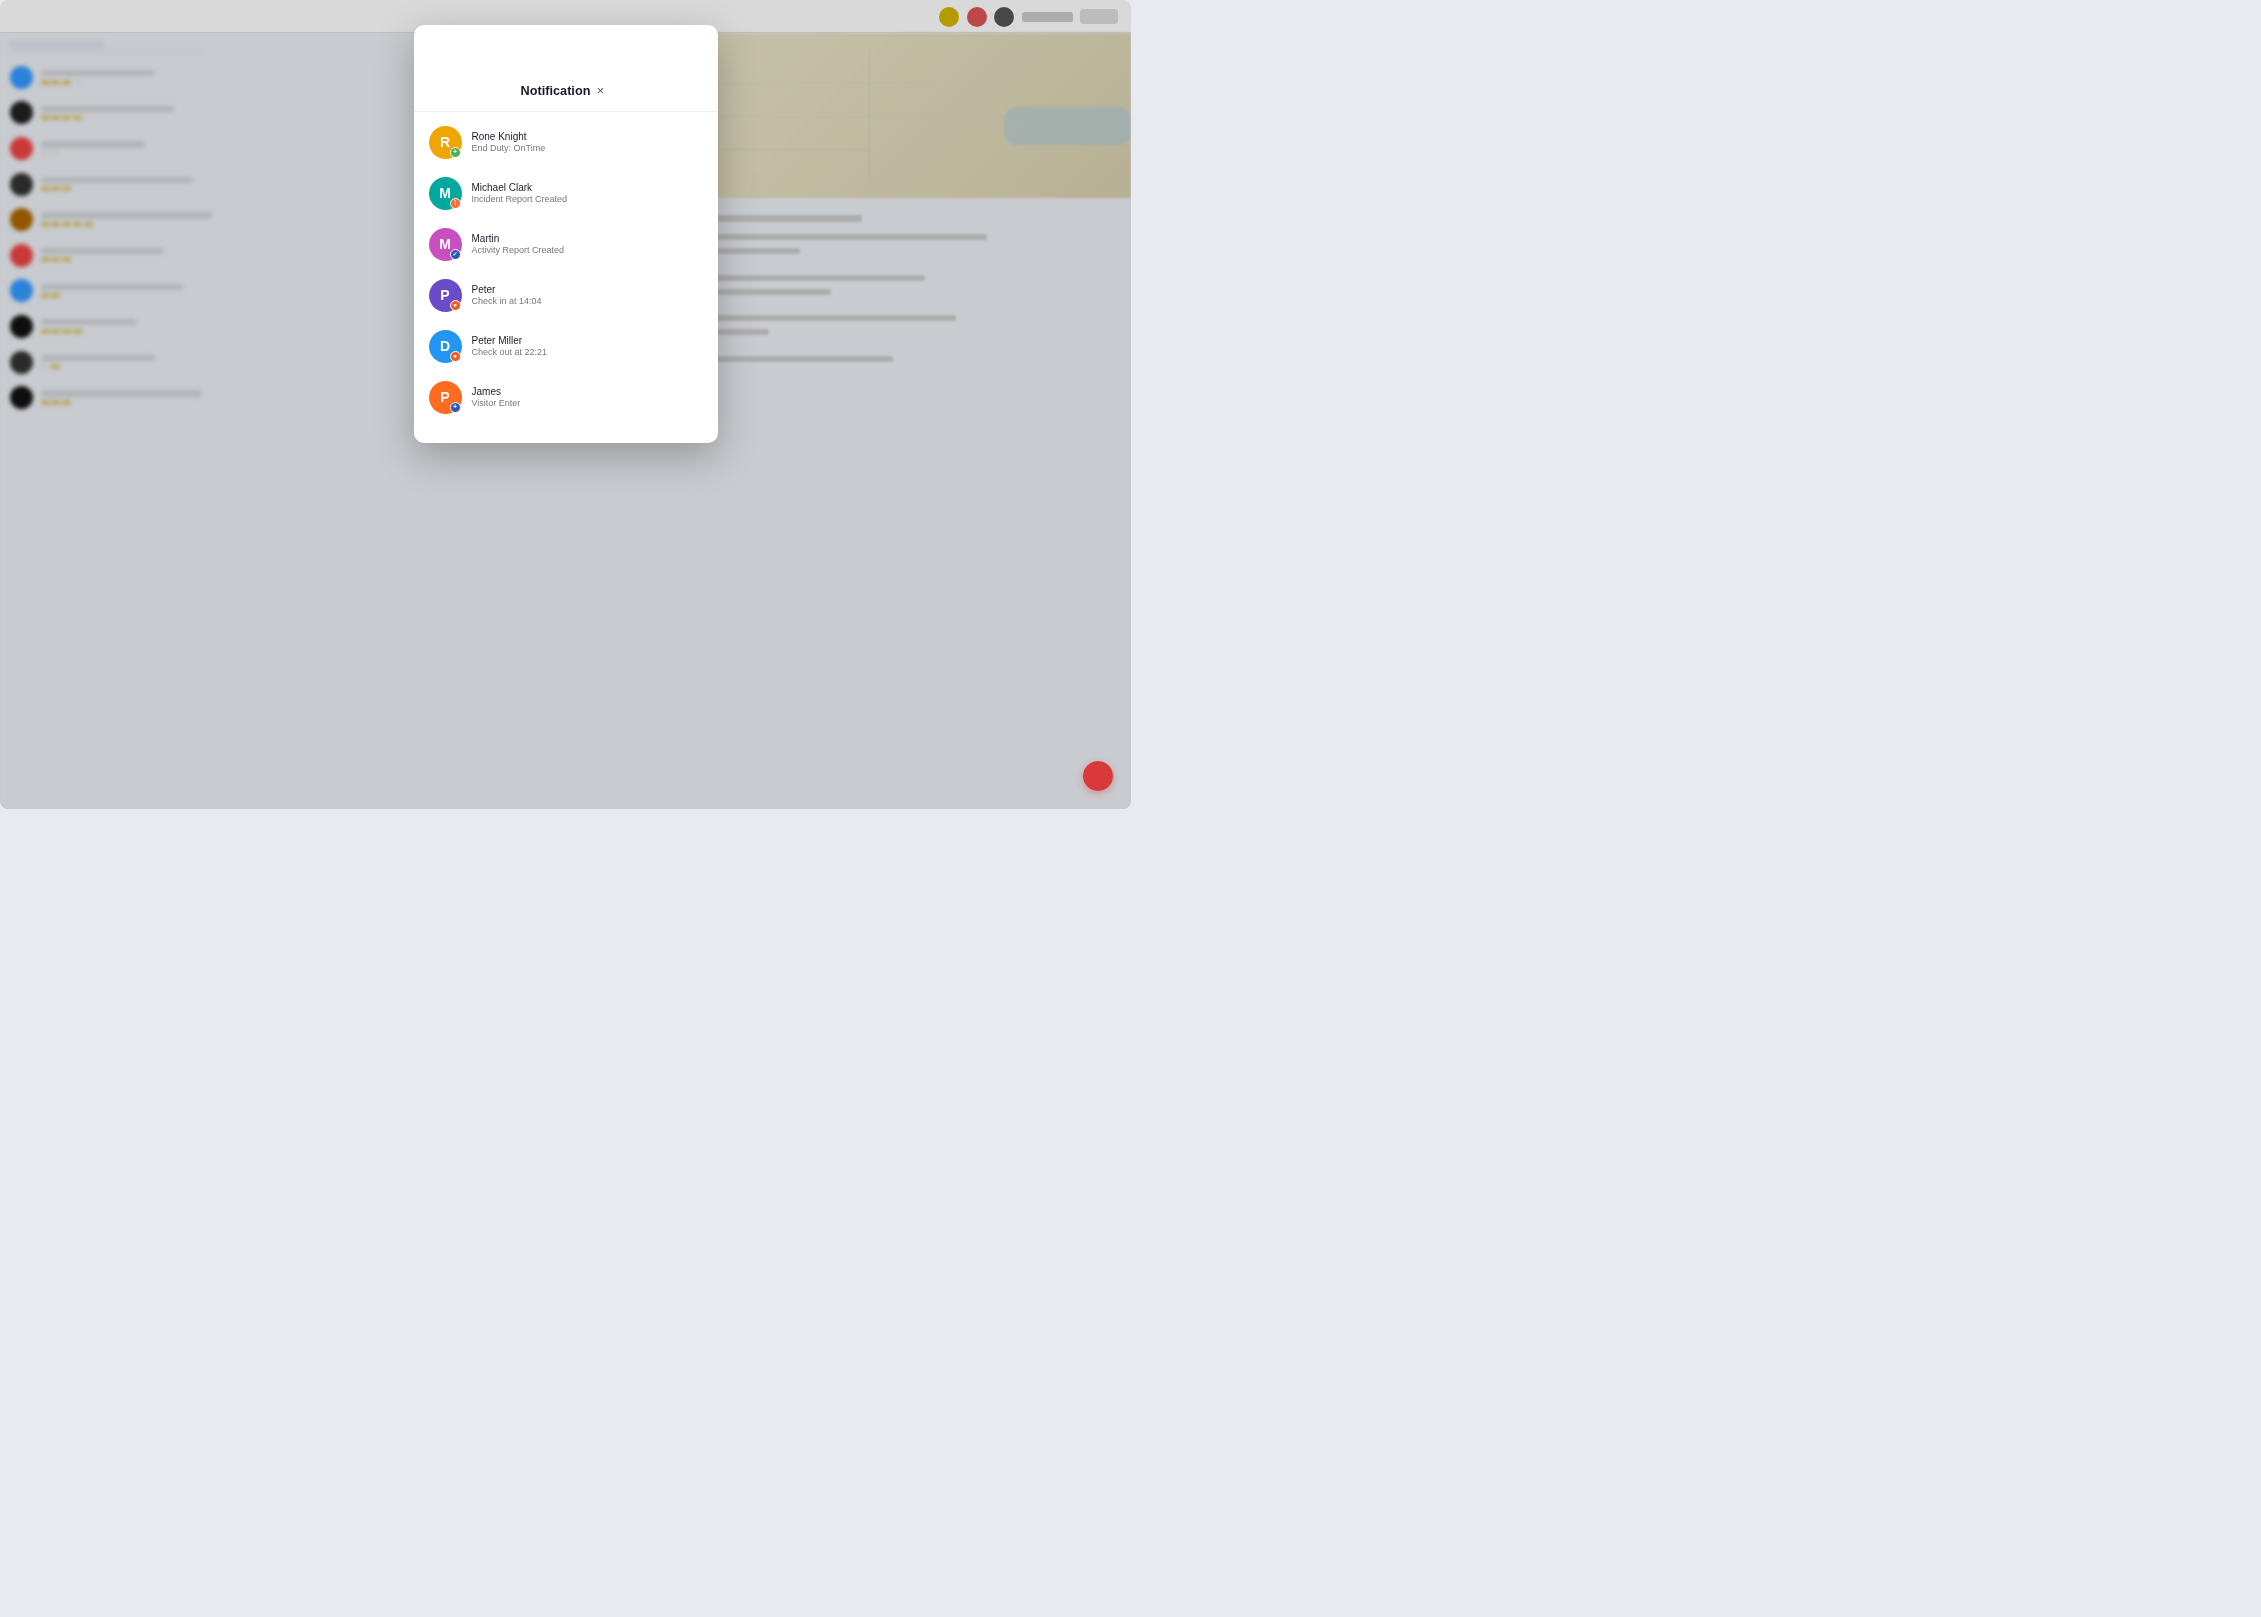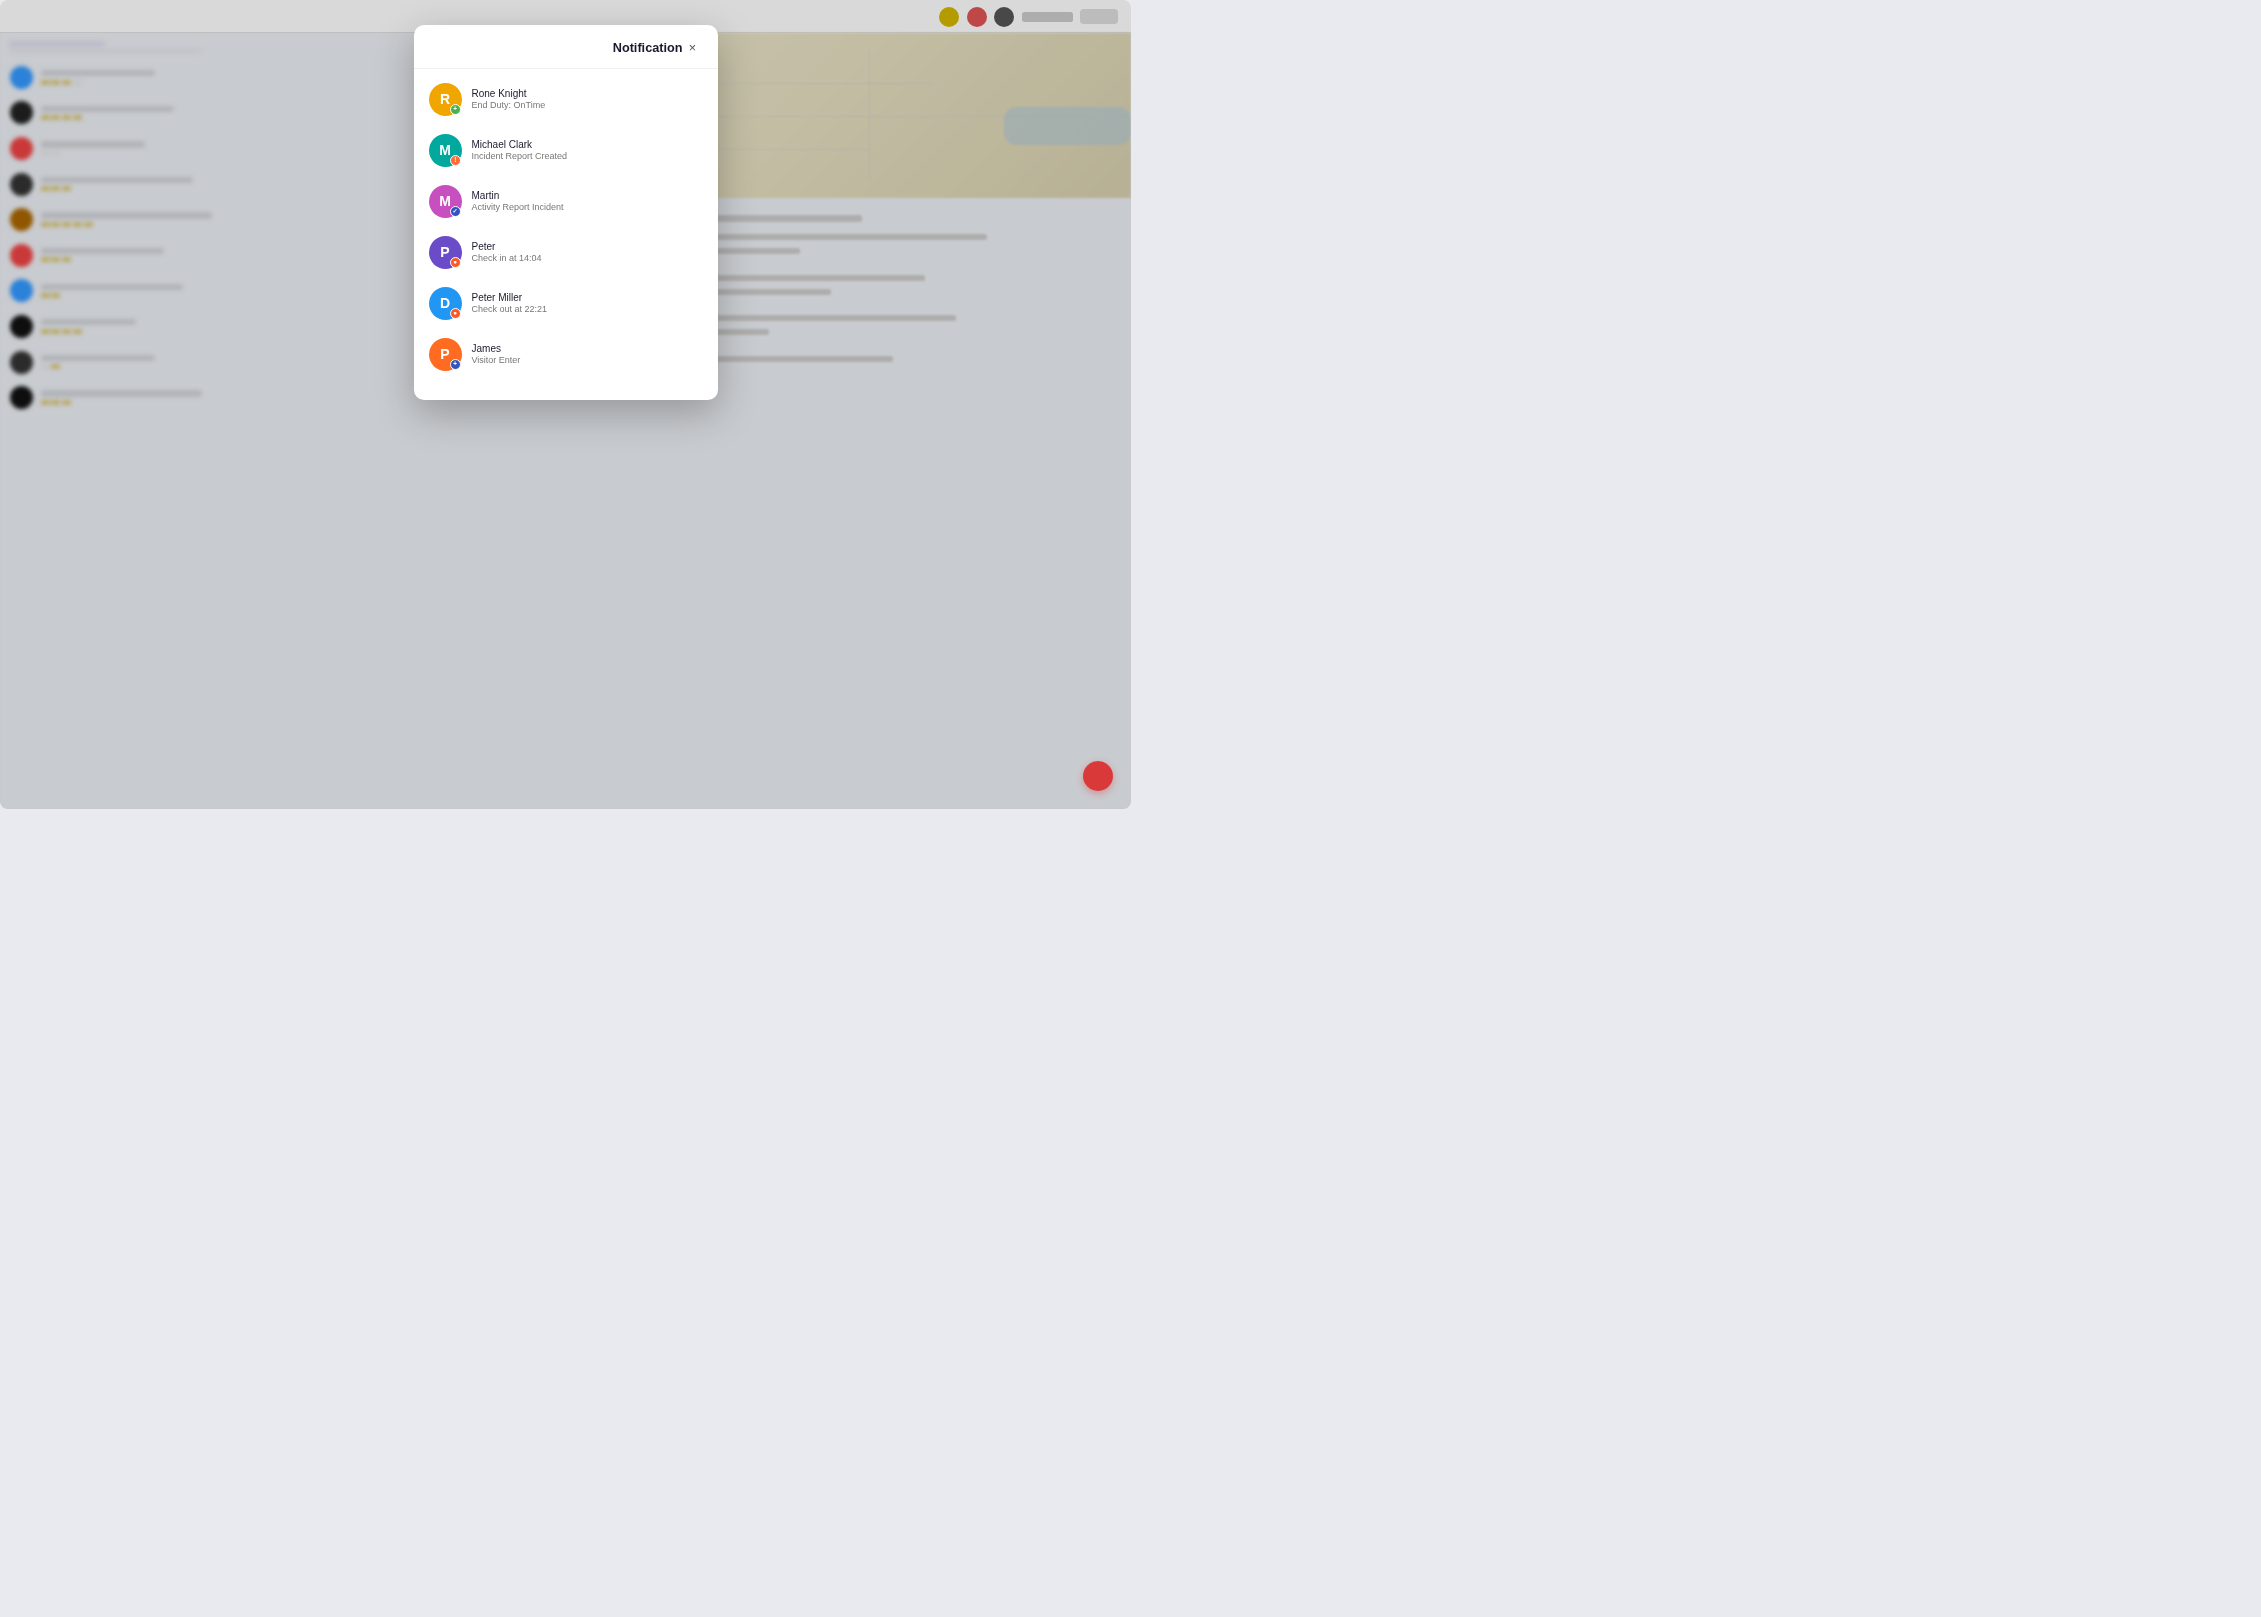--- a/index.html
+++ b/index.html
@@ -111,23 +111,24 @@
       border-radius: 10px;
       box-shadow: 0 12.7px 38px rgba(0,0,0,0.25);
       z-index: 20;
       overflow: hidden;
       padding-bottom: 15px;
     }
 
     .panel-header {
       display: flex;
       align-items: center;
-      justify-content: flex-end;
+      justify-content: center;
       padding: 12.7px 15px 10px;
       border-bottom: 0.6px solid #f0f0f0;
+      margin-top: 43px;
     }
 
     .panel-title {
       font-size: 12.7px;
       font-weight: 700;
       color: #1a1a2e;
     }
 
     .close-btn {
       width: 20px;
@@ -460,21 +461,21 @@
     <div class="avatar-wrapper">
       <div class="avatar-circle" style="background:#C84FBF;">
         M
       </div>
       <div class="avatar-badge" style="background:#3355BB;">
         <span class="badge-icon">✓</span>
       </div>
     </div>
     <div class="notif-content">
       <div class="notif-name">Martin</div>
-      <div class="notif-desc">Activity Report Incident</div>
+      <div class="notif-desc">Activity Report Created</div>
     </div>
   </div>
       <div class="notif-item">
     <div class="avatar-wrapper">
       <div class="avatar-circle" style="background:#6B4CC8;">
         P
       </div>
       <div class="avatar-badge" style="background:#FF5722;">
         <span class="badge-icon">●</span>
       </div>

